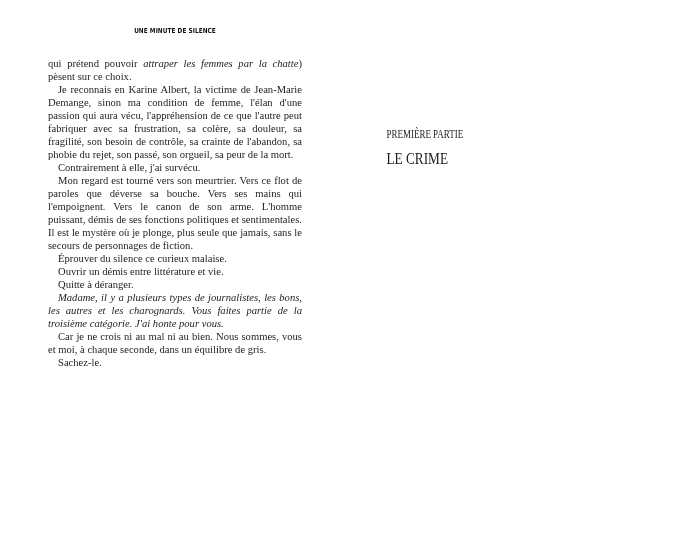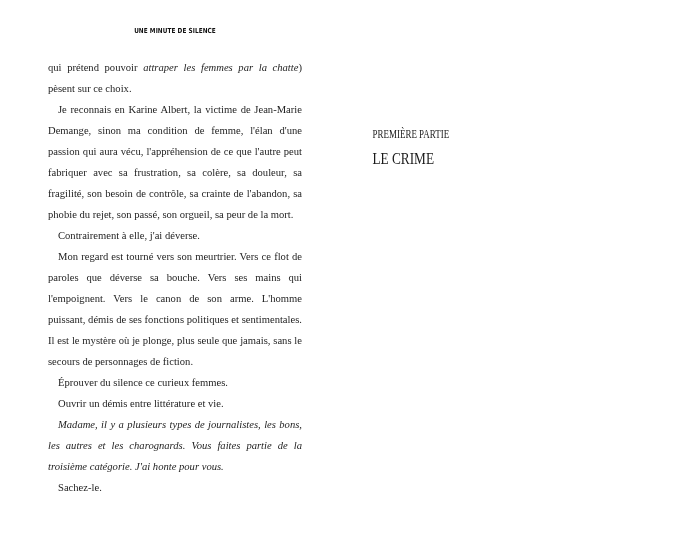--- a/index.html
+++ b/index.html
@@ -20,21 +20,21 @@
       width: 581px;
       height: 538px;
     }
     .page {
       position: absolute;
       top: 0;
       height: 538px;
       width: 350px;
     }
     .page-left { left: 0; }
-    .page-right { left: 334px; }
+    .page-right { left: 348px; }
 
     .running-head {
       position: absolute;
       top: 27px;
       left: 0;
       width: 350px;
       text-align: center;
       font-family: "DejaVu Sans", sans-serif;
       font-weight: bold;
       font-size: 7px;
@@ -44,21 +44,21 @@
       color: #111;
     }
 
     .body-text {
       position: absolute;
       left: 48px;
       top: 57px;
       width: 254px;
       font-family: "Liberation Serif", serif;
       font-size: 10.6px;
-      line-height: 21px;
+      line-height: 13px;
       color: #1d1d1d;
       text-align: justify;
     }
     .body-text p {
       margin: 0;
       text-indent: 10px;
     }
     .body-text p.no-indent {
       text-indent: 0;
     }
@@ -94,33 +94,39 @@
     <div class="running-head">UNE MINUTE DE SILENCE</div>
 
     <div class="body-text">
       <p class="no-indent">
         <span>qui prétend pouvoir </span><em>attraper les femmes par la chatte</em><span>) pèsent sur ce choix.</span>
       </p>
       <p>
         <span>Je reconnais en Karine Albert, la victime de Jean-Marie Demange, sinon ma condition de femme, l'élan d'une passion qui aura vécu, l'appréhension de ce que l'autre peut fabriquer avec sa frustration, sa colère, sa douleur, sa fragilité, son besoin de contrôle, sa crainte de l'abandon, sa phobie du rejet, son passé, son orgueil, sa peur de la mort.</span>
       </p>
       <p>
-        <span>Contrairement à elle, j'ai déverse.</span>
+        <span>Contrairement à elle, j'ai survécu.</span>
       </p>
       <p>
         <span>Mon regard est tourné vers son meurtrier. Vers ce flot de paroles que déverse sa bouche. Vers ses mains qui l'empoignent. Vers le canon de son arme. L'homme puissant, démis de ses fonctions politiques et sentimentales. Il est le mystère où je plonge, plus seule que jamais, sans le secours de personnages de fiction.</span>
       </p>
       <p>
-        <span>Éprouver du silence ce curieux femmes.</span>
+        <span>Éprouver du silence ce curieux malaise.</span>
       </p>
       <p>
         <span>Ouvrir un démis entre littérature et vie.</span>
       </p>
       <p>
+        <span>Quitte à déranger.</span>
+      </p>
+      <p>
         <em>Madame, il y a plusieurs types de journalistes, les bons, les autres et les charognards. Vous faites partie de la troisième catégorie. J'ai honte pour vous.</em>
+      </p>
+      <p>
+        <span>Car je ne crois ni au mal ni au bien. Nous sommes, vous et moi, à chaque seconde, dans un équilibre de gris.</span>
       </p>
       <p>
         <span>Sachez-le.</span>
       </p>
     </div>
   </div>
 
   <div class="page page-right">
     <div class="part-label">PREMIÈRE PARTIE</div>
     <div class="part-title">LE CRIME</div>

